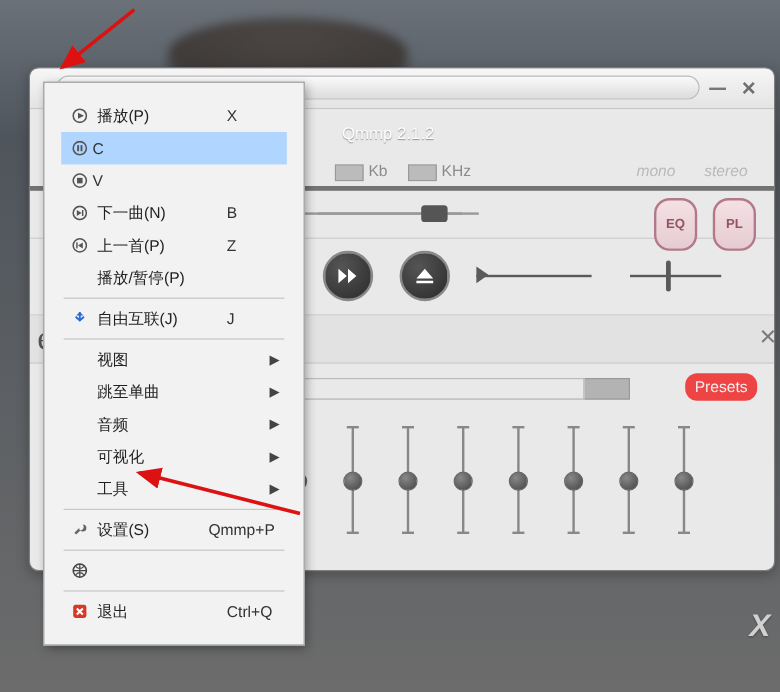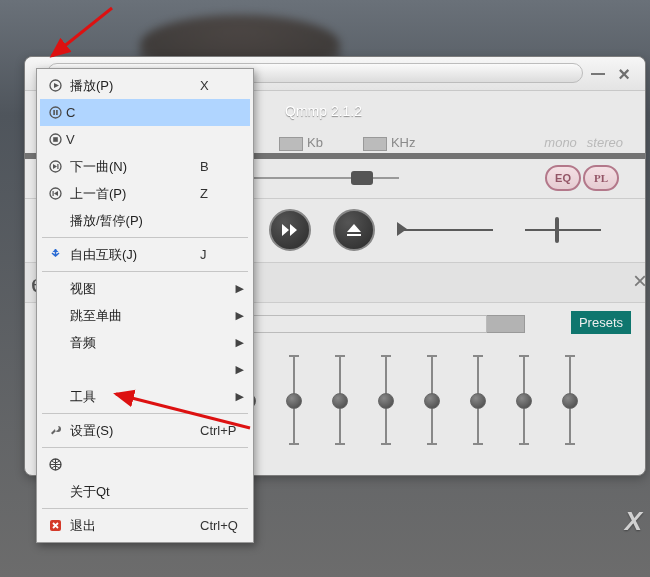--- a/index.html
+++ b/index.html
@@ -50,47 +50,47 @@
     border-radius: 10px;
   }
   .title-min { position:absolute; right:40px; top:16px; width:14px; height:2px; background:#777; }
   .title-close {
     position:absolute; right:10px; top:6px; width:22px; height:22px;
     display:flex; align-items:center; justify-content:center;
     color:#6f6f6f; font-size:20px; font-weight:bold;
   }
   .row1 {
     height: 68px;
-    border-bottom: 6px solid #737373;
+    border-bottom: 4px solid #737373;
     position: relative;
   }
   .app-title {
     position: absolute; left: 260px; top: 12px;
     color: #fff; font-size: 14px;
     text-shadow: 0 1px 1px rgba(0,0,0,0.4);
   }
   .kb-khz {
     position: absolute; left: 254px; top: 44px;
-    display: flex; gap: 40px;
+    display: flex; gap: 17px;
     color: #8a8a8a; font-size: 13px;
   }
   .block { display:inline-block; width:24px; height:14px; background:#bbb; box-shadow:inset 0 0 0 1px #999; margin-right:4px; vertical-align:middle;}
   .ms {
     position:absolute; right:22px; top:44px;
-    display:flex; gap:10px; color:#b9b9b9; font-size:13px; font-style:italic;
+    display:flex; gap:24px; color:#b9b9b9; font-size:13px; font-style:italic;
   }
   .row2 {
     height: 40px;
     position: relative;
     border-bottom: 1px solid #ccc;
   }
   .track-bar { position:absolute; left:14px; top:18px; width:360px; height:2px; background:#999; }
   .thumb { position:absolute; top:-6px; width:22px; height:14px; background:#555; border-radius:3px; }
   .pill-btn {
-    position:absolute; top:6px; height:26px; width:36px;
+    position:absolute; top:6px; height:44px; width:36px;
     border:2px solid #b3788a; border-radius:13px;
     background:linear-gradient(#f4e0e4,#e6ccd2);
     display:flex; align-items:center; justify-content:center;
     color:#935566; font-size:11px; font-weight:bold;
   }
   .row3 {
     height: 64px; position:relative; border-bottom:1px solid #ccc;
   }
   .circle-btn {
     position:absolute; top:10px; width:42px; height:42px; border-radius:50%;
@@ -108,21 +108,21 @@
     height:40px; background:#e2e2e2; border-bottom:1px solid #ccc; position:relative;
     display:flex; align-items:center;
   }
   .eq-title { font-family: Georgia, serif; font-size:28px; color:#555; padding-left:6px; letter-spacing:1px;}
   .eq-x { position:absolute; right:-2px; top:4px; color:#7a7a7a; font-size:24px; }
   .eq-controls { height:42px; position:relative; }
   .eq-barbg { position:absolute; left:180px; top:12px; width:320px; height:18px; background:#b3b3b3; border:1px solid #999; }
   .eq-barfg { position:absolute; left:180px; top:12px; width:282px; height:18px; background:#e9e9e9; border:1px solid #bbb; }
   .presets-btn {
     position:absolute; right:14px; top:8px; padding:4px 8px;
-    background:#0f766e; color:#eee; border-radius:0; font-size:13px;
+    background:#ef4444; color:#eee; border-radius:10px; font-size:13px;
   }
   .sliders {
     height: 130px; position:relative; padding-top:10px;
   }
   .vslider {
     position:absolute; top:10px; width:2px; height:90px; background:#888;
   }
   .vslider::before, .vslider::after {
     content:""; position:absolute; left:-4px; width:10px; height:2px; background:#888;
   }
@@ -134,21 +134,21 @@
   }
   .db { position:absolute; left:82px; bottom:16px; color:#777; font-size:18px; }
   
   .menu {
     position:absolute;
     left:36px; top:68px;
     width:218px;
     background:#f2f2f2;
     border:1px solid #9a9a9a;
     box-shadow:2px 3px 8px rgba(0,0,0,0.35);
-    padding:3px;
+    padding:14px;
     z-index: 50;
   }
   .menu-item {
     display:flex; align-items:center;
     height:27px;
     font-size:13px;
     color:#222;
     padding:0 6px 0 4px;
     position:relative;
   }
@@ -191,21 +191,21 @@
     </div>
   </div>
   <div class="row2">
     <div class="track-bar">
       <div class="thumb" style="left:124px;"></div>
     </div>
     <div class="track-bar" style="left:240px; width:120px;">
       <div class="thumb" style="left:86px;"></div>
     </div>
     <div class="pill-btn" style="right:64px;">EQ</div>
-    <div class="pill-btn" style="right:26px;font-family:Liberation Serif, serif;">PL</div>
+    <div class="pill-btn" style="right:15px;">PL</div>
   </div>
   <div class="row3">
     <div class="circle-btn" style="left:244px;">
       <svg width="18" height="14">
           <path d="M1 1 L8 7 L1 13 Z M9 1 L16 7 L9 13 Z" fill="#fff"></path>
         </svg>
     </div>
     <div class="circle-btn" style="left:308px;">
       <svg width="16" height="14">
           <path d="M8 1 L15 9 L1 9 Z M1 11 H15 V13 H1 Z" fill="#fff"></path>
@@ -342,50 +342,46 @@
       <span class="mi-label">跳至单曲</span>
       <span class="mi-arrow">▶</span>
     </div>
     <div class="menu-item">
       <span class="mi-icon"></span>
       <span class="mi-label">音频</span>
       <span class="mi-arrow">▶</span>
     </div>
     <div class="menu-item">
       <span class="mi-icon"></span>
+      <span class="mi-label">可视化</span>
       <span class="mi-arrow">▶</span>
     </div>
     <div class="menu-item">
       <span class="mi-icon"></span>
       <span class="mi-label">工具</span>
       <span class="mi-arrow">▶</span>
     </div>
     <div class="menu-sep"></div>
     <div class="menu-item">
       <span class="mi-icon">
         <svg width="13" height="13">
           <path d="M9 2 a3 3 0 1 1 -3 3 L2 9 l1.4 1.4 L7 7 a3 3 0 0 0 2 -5 Z" fill="#666"></path>
         </svg>
       </span>
       <span class="mi-label">设置(S)</span>
-      <span class="mi-shortcut">Ctrl+P</span>
+      <span class="mi-shortcut">Qmmp+P</span>
     </div>
     <div class="menu-sep"></div>
     <div class="menu-item">
       <span class="mi-icon">
         <svg width="13" height="13">
           <circle cx="6.5" cy="6.5" r="5.5" fill="none" stroke="#444" stroke-width="1.3"></circle>
           <path d="M1 6.5 H12 M6.5 1 V12 M3 3 Q6.5 6.5 10 3 M3 10 Q6.5 6.5 10 10" fill="none" stroke="#444" stroke-width="1"></path>
         </svg>
       </span>
-      <span class="mi-shortcut"></span>
-    </div>
-    <div class="menu-item">
-      <span class="mi-icon"></span>
-      <span class="mi-label">关于Qt</span>
       <span class="mi-shortcut"></span>
     </div>
     <div class="menu-sep"></div>
     <div class="menu-item">
       <span class="mi-icon">
         <svg width="13" height="13">
           <rect x="1" y="1" width="11" height="11" rx="2" fill="#d43a2a"></rect>
           <path d="M4 4 L9 9 M9 4 L4 9" stroke="#fff" stroke-width="1.8"></path>
         </svg>
       </span>

